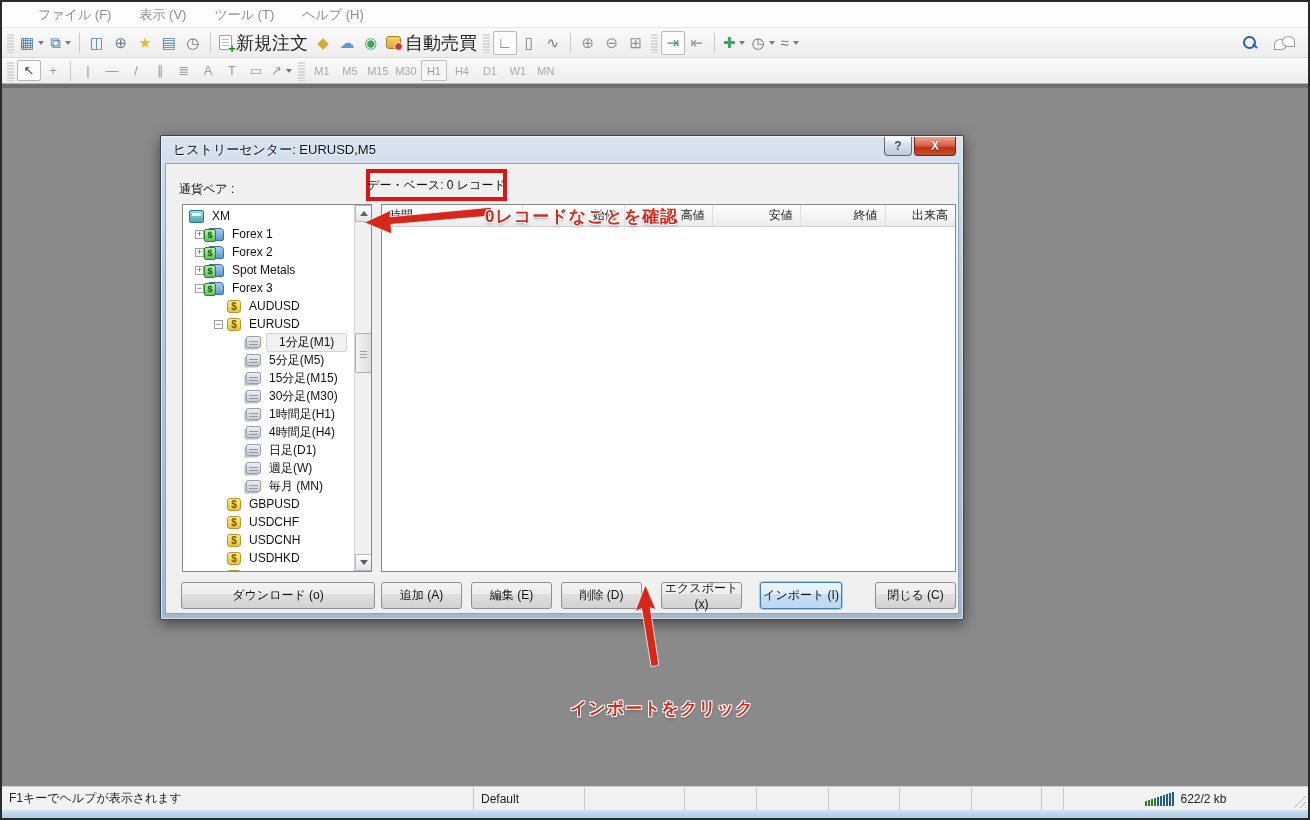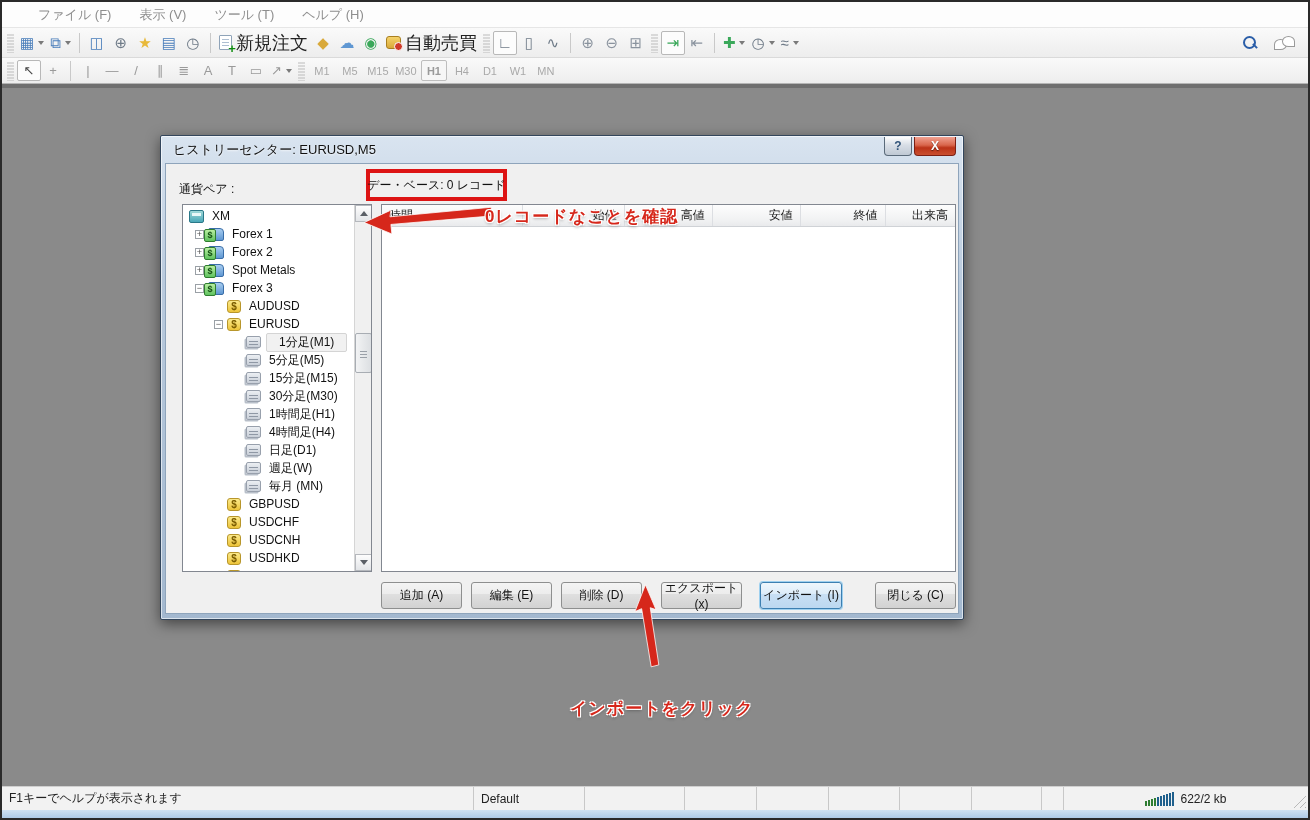--- a/index.html
+++ b/index.html
@@ -17,21 +17,21 @@
   .tb2 { height:26px; border-bottom:1px solid #b5b5b5; padding-left:2px; }
   .tb-grip { width:7px; height:20px; margin:0 3px; background:repeating-linear-gradient(0deg,#bbb 0 1px,transparent 1px 3px); background-size:3px 3px; background-position:center; }
   .tb-sep { width:1px; height:20px; background:#c9c9c9; margin:0 5px; }
   .tb-btn { height:24px; min-width:24px; display:flex; align-items:center; justify-content:center; border:1px solid transparent; border-radius:2px; padding:0 2px; font-size:15px; color:#6f8196; cursor:default; }
   .tb2 .tb-btn { height:21px; font-size:13px; }
   .tb-btn.pressed { background:#fcfcfc; border-color:#b8b8b8; }
   .tb-btn .glyph { line-height:1; }
   .tb-btn .lbl { font-size:18px; color:#222; margin-left:4px; }
   .caret { width:0; height:0; border-left:3px solid transparent; border-right:3px solid transparent; border-top:4px solid #7a7a7a; margin-left:4px; }
   .tf-btn { height:21px; min-width:26px; display:flex; align-items:center; justify-content:center; font-size:11px; color:#a9a9a9; border:1px solid transparent; border-radius:2px; margin:0 1px; }
-  .tf-btn.active { background:#f6f6f6; border-color:#bdbdbd; color:#9a9a9a;font-weight:bold; }
+  .tf-btn.active { background:#f6f6f6; border-color:#bdbdbd; color:#9a9a9a; }
   .tb-right { margin-left:auto; display:flex; align-items:center; padding-right:14px; gap:16px; }
   .mag { position:relative; width:16px; height:16px; }
   .mag::before { content:""; position:absolute; left:1px; top:1px; width:9px; height:9px; border:2px solid #2b5ea8; border-radius:50%; }
   .mag::after { content:""; position:absolute; left:10px; top:10px; width:6px; height:2px; background:#2b5ea8; transform:rotate(45deg); }
   .chat { position:relative; width:20px; height:16px; }
   .chat::before,.chat::after { content:""; position:absolute; border:1.5px solid #9a9a9a; background:#fff; border-radius:50% 50% 50% 0; width:11px; height:9px; }
   .chat::before { left:0; top:4px; }
   .chat::after { left:8px; top:1px; border-radius:50% 50% 0 50%; }
   .dark-strip { height:4px; background:#6f6f6f; }
 
@@ -424,20 +424,21 @@
               <div class="th">時間</div>
               <div class="th r">始値</div>
               <div class="th r">高値</div>
               <div class="th r">安値</div>
               <div class="th r">終値</div>
               <div class="th r">出来高</div>
             </div>
         </div>
 
         <div class="btn-row">
+            <button class="dlg-btn b-download">ダウンロード (o)</button>
             <button class="dlg-btn b-add">追加 (A)</button>
             <button class="dlg-btn b-edit">編集 (E)</button>
             <button class="dlg-btn b-delete">削除 (D)</button>
             <button class="dlg-btn b-export">エクスポート (x)</button>
             <button class="dlg-btn b-import focused">インポート (I)</button>
             <button class="dlg-btn b-close">閉じる (C)</button>
           </div>
       </div>
     </div>
 

